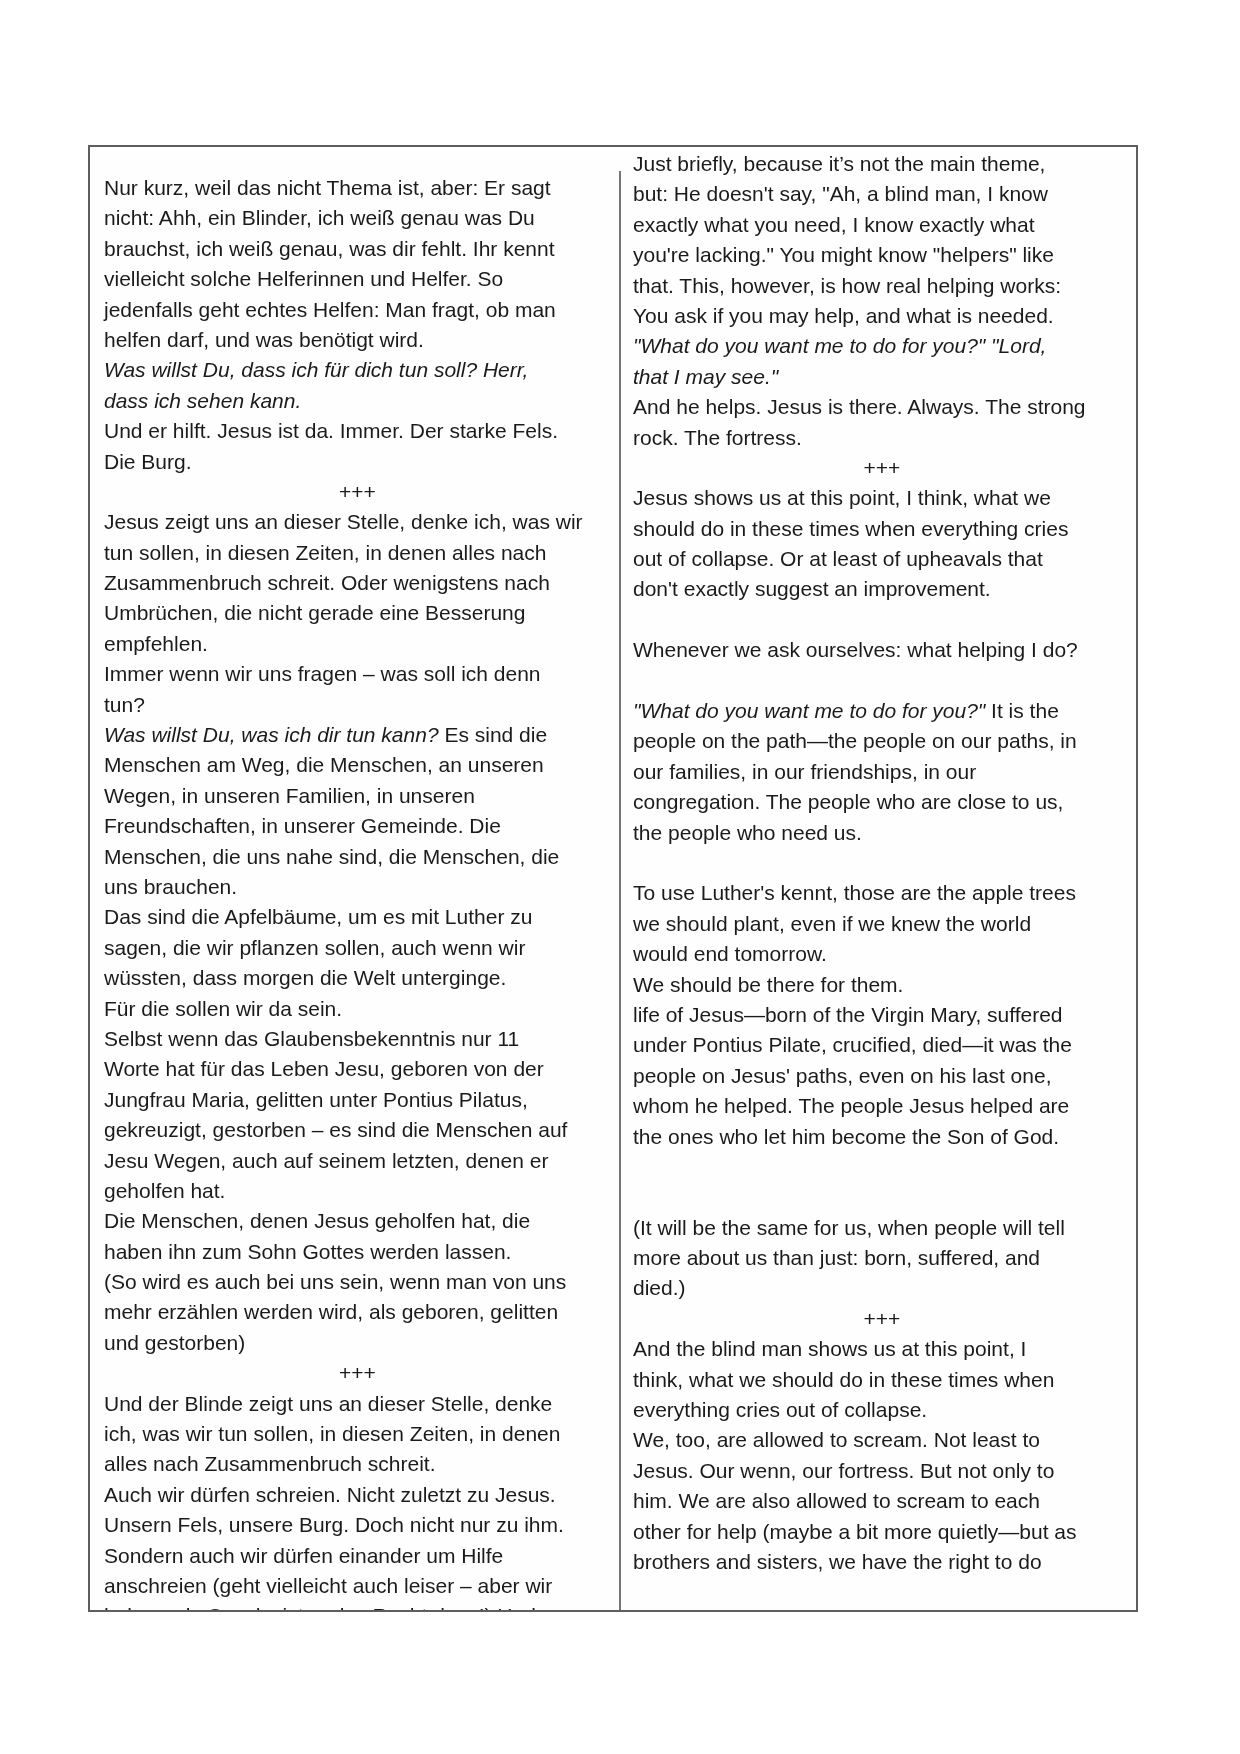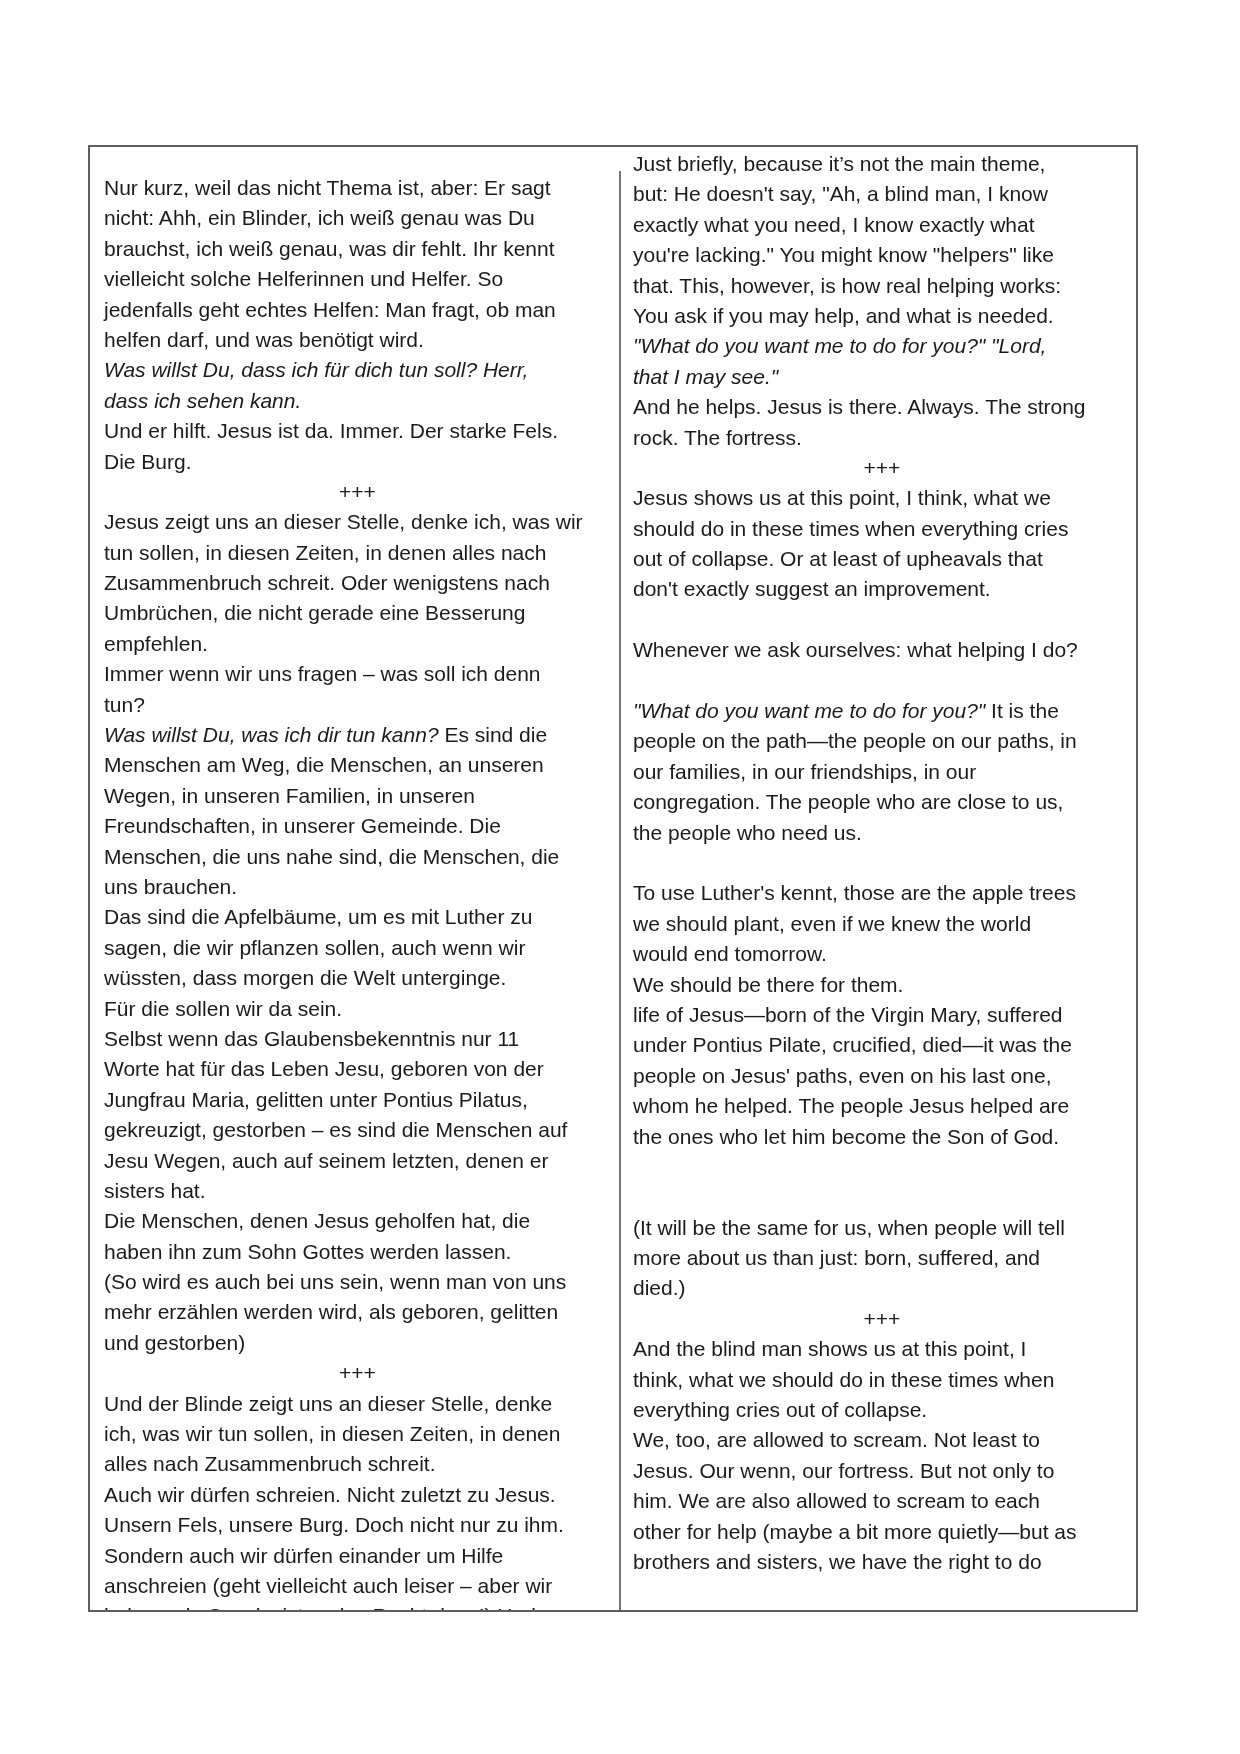--- a/index.html
+++ b/index.html
@@ -86,21 +86,21 @@
         <div class="line"><span>uns brauchen.</span></div>
         <div class="line"><span>Das sind die Apfelbäume, um es mit Luther zu</span></div>
         <div class="line"><span>sagen, die wir pflanzen sollen, auch wenn wir</span></div>
         <div class="line"><span>wüssten, dass morgen die Welt unterginge.</span></div>
         <div class="line"><span>Für die sollen wir da sein.</span></div>
         <div class="line"><span>Selbst wenn das Glaubensbekenntnis nur 11</span></div>
         <div class="line"><span>Worte hat für das Leben Jesu, geboren von der</span></div>
         <div class="line"><span>Jungfrau Maria, gelitten unter Pontius Pilatus,</span></div>
         <div class="line"><span>gekreuzigt, gestorben – es sind die Menschen auf</span></div>
         <div class="line"><span>Jesu Wegen, auch auf seinem letzten, denen er</span></div>
-        <div class="line"><span>sisters hat.</span></div>
+        <div class="line"><span>geholfen hat.</span></div>
         <div class="line"><span>Die Menschen, denen Jesus geholfen hat, die</span></div>
         <div class="line"><span>haben ihn zum Sohn Gottes werden lassen.</span></div>
         <div class="line"><span>(So wird es auch bei uns sein, wenn man von uns</span></div>
         <div class="line"><span>mehr erzählen werden wird, als geboren, gelitten</span></div>
         <div class="line"><span>und gestorben)</span></div>
         <div class="line center"><span>+++</span></div>
         <div class="line"><span>Und der Blinde zeigt uns an dieser Stelle, denke</span></div>
         <div class="line"><span>ich, was wir tun sollen, in diesen Zeiten, in denen</span></div>
         <div class="line"><span>alles nach Zusammenbruch schreit.</span></div>
         <div class="line"><span>Auch wir dürfen schreien. Nicht zuletzt zu Jesus.</span></div>

